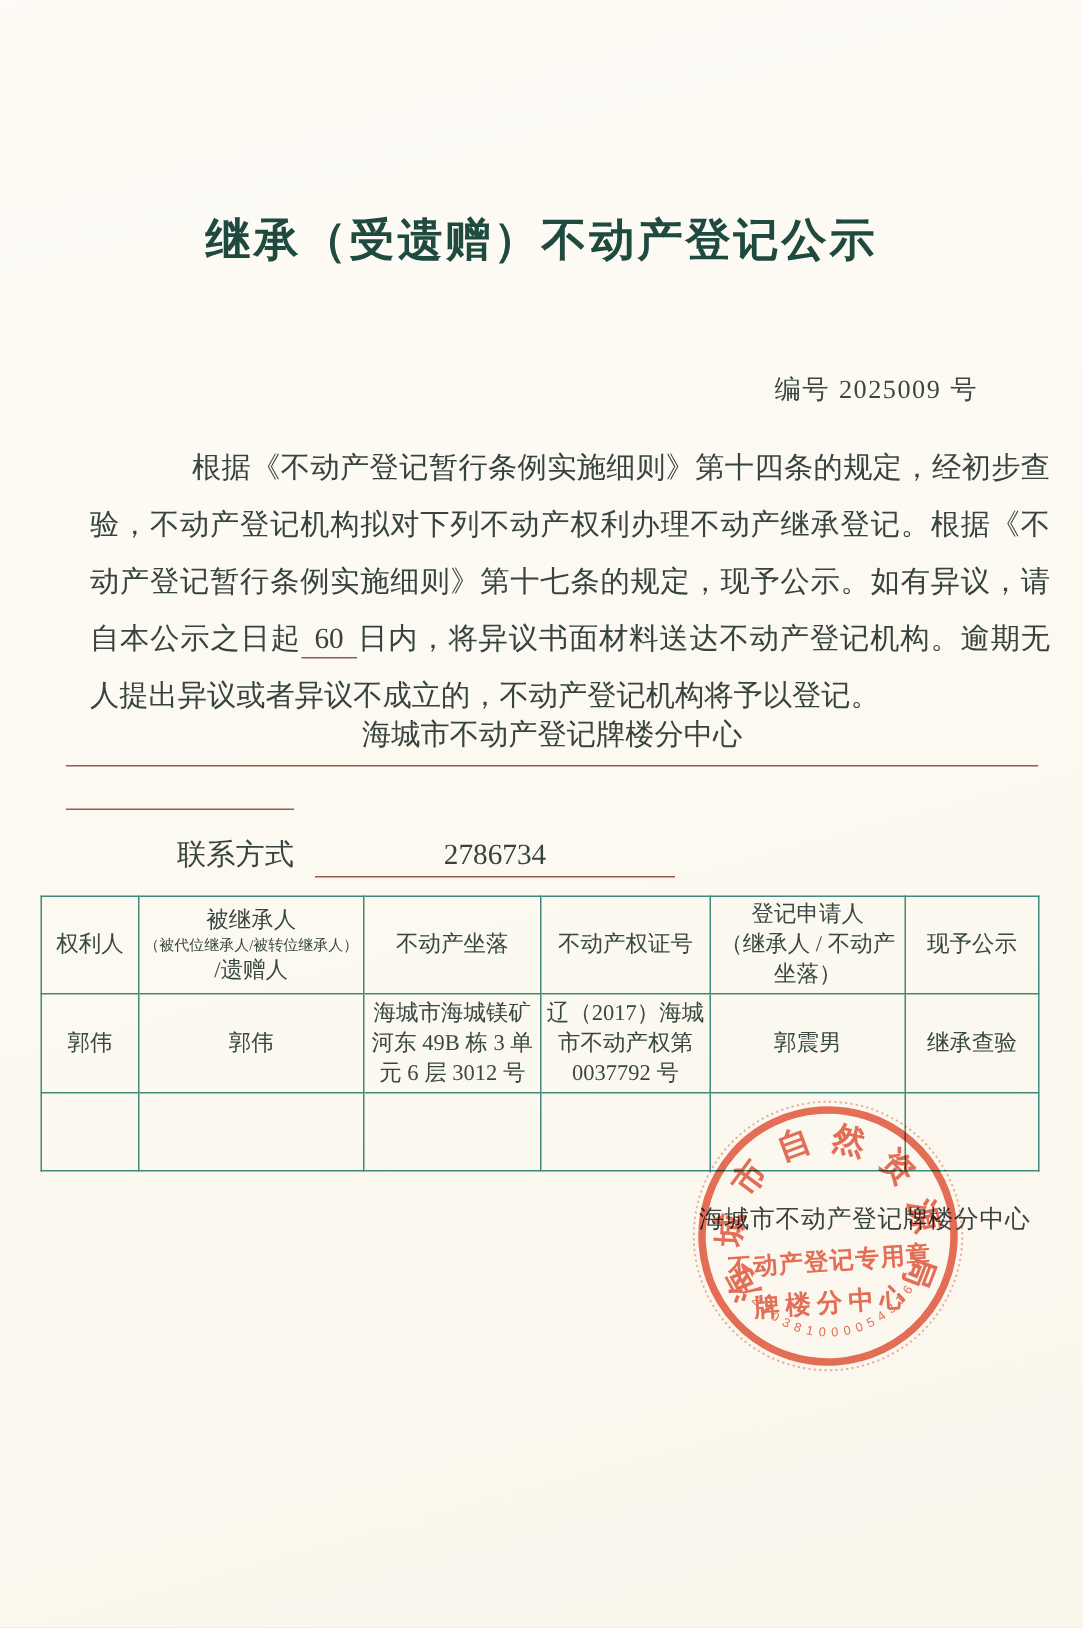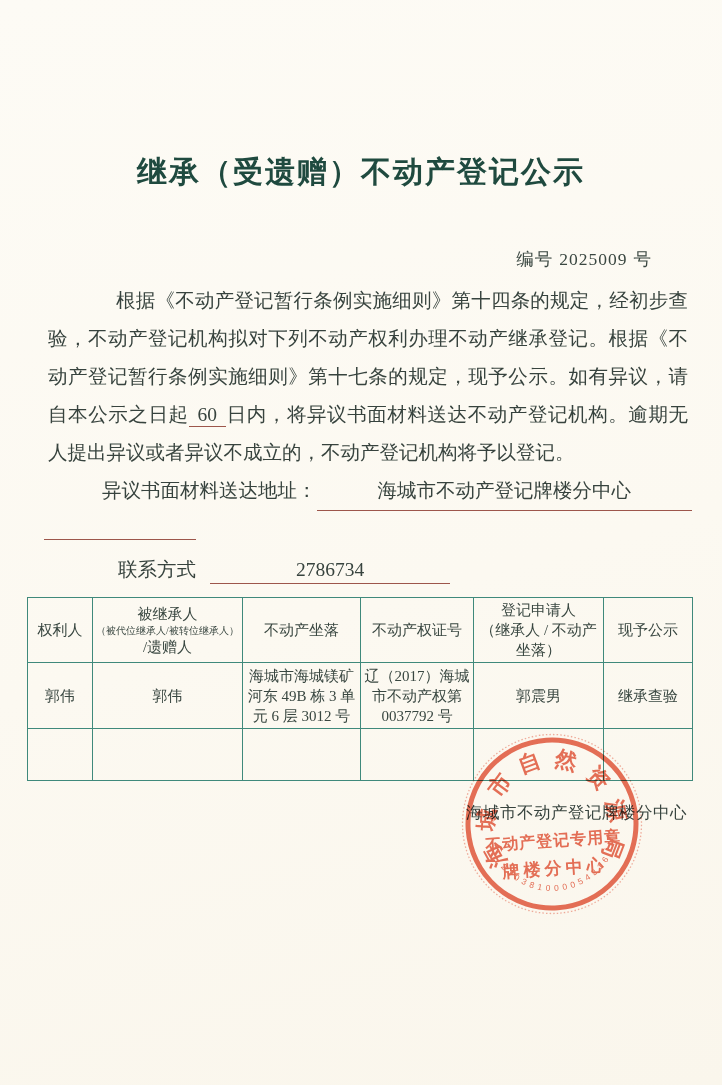--- a/index.html
+++ b/index.html
@@ -7,33 +7,33 @@
     width:722px; height:1085px;
     background:#e8e5de;
     font-family:"Liberation Serif", serif;
   }
   .page {
     position:relative; width:722px; height:1085px; overflow:hidden;
     background:linear-gradient(165deg, #fdfbf5 0%, #fcf9f1 55%, #faf6ec 100%);
     color:#37433e;
   }
   .title {
-    position:absolute; top:140px; left:0; right:0; margin:12px;
+    position:absolute; top:140px; left:0; right:0; margin:0;
     text-align:center;
     font-family:"Liberation Sans", sans-serif;
     font-size:30px; font-weight:700; letter-spacing:2px;
     color:#1f4a3f;
   }
   .doc-number {
     position:absolute; top:247px; right:70px;
     font-size:17.5px; letter-spacing:1px; color:#3a4741;
   }
   .doc-number .num { margin:0 6px; }
   .body-text {
-    position:absolute; left:44px; top:278px; width:640px; margin:4px;
+    position:absolute; left:44px; top:278px; width:640px; margin:16px;
     font-size:19.5px; line-height:38px;
     text-align:justify; text-indent:68px;
     color:#37433e;
   }
   .days-underline {
     display:inline-block; text-indent:0; line-height:1.05;
     padding:0 9px 1px 9px;
     border-bottom:1.7px solid #9d564b;
   }
   .address-line {
@@ -108,21 +108,20 @@
 
   <div class="doc-number">
     <span>编号</span><span class="num">2025009</span><span>号</span>
   </div>
 
   <p class="body-text">
     <span>根据《不动产登记暂行条例实施细则》第十四条的规定，经初步查验，不动产登记机构拟对下列不动产权利办理不动产继承登记。根据《不动产登记暂行条例实施细则》第十七条的规定，现予公示。如有异议，请自本公示之日起</span><span class="days-underline">60</span><span>日内，将异议书面材料送达不动产登记机构。逾期无人提出异议或者异议不成立的，不动产登记机构将予以登记。</span>
   </p>
 
   <div class="address-line">
-    <span class="addr-label">异议书面材料送达地址：</span>
     <span class="addr-fill">海城市不动产登记牌楼分中心</span>
   </div>
 
   <div class="underline-cont"></div>
 
   <div class="contact-line">
     <span>联系方式</span><span class="contact-value">2786734</span>
   </div>
 
   <table class="grid">

